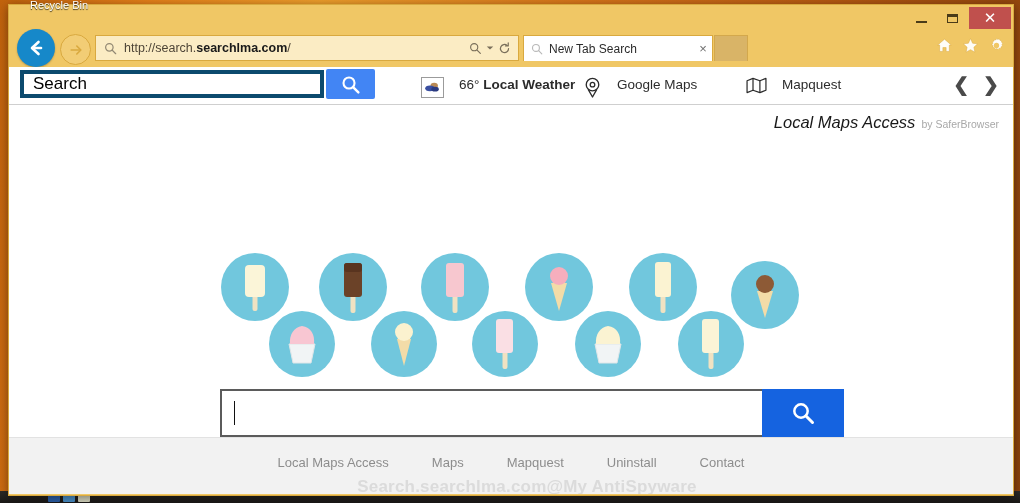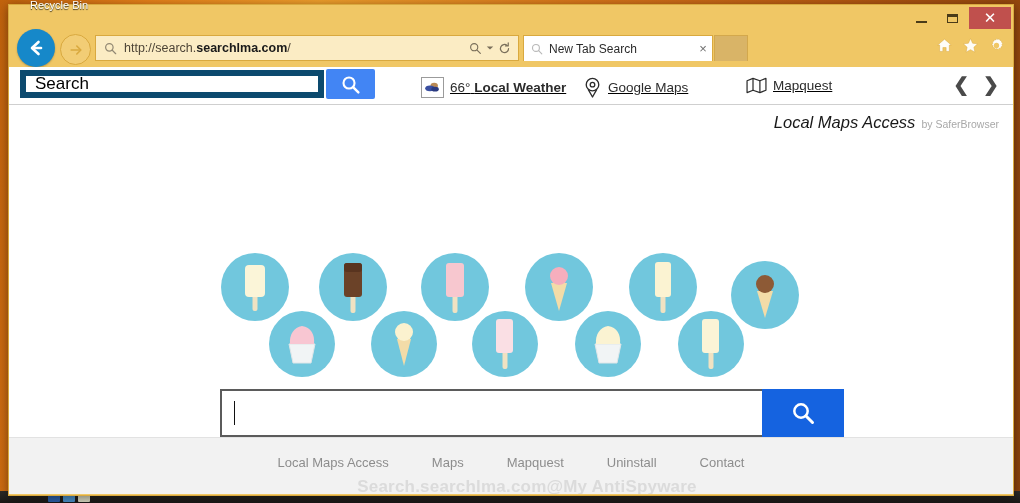--- a/index.html
+++ b/index.html
@@ -92,29 +92,29 @@
   #chrome-icons{position:absolute;right:8px;top:4px;display:flex;gap:9px;align-items:center;}
   .chrome-ico{opacity:.95;}
 
   
   #toolbar{
     position:relative;height:37px;background:#ffffff;
     border-bottom:1px solid #cfcfcf;display:flex;align-items:center;
   }
   #tb-search-wrap{position:absolute;left:11px;top:2px;display:flex;align-items:center;}
   #tb-search-input{
-    width:304px;height:28px;border:6px solid #0c4a6e;background:#fff;
+    width:304px;height:28px;border:4px solid #0c4a6e;background:#fff;
     display:flex;align-items:center;padding-left:9px;box-sizing:border-box;
     font-size:17px;color:#000;
   }
   #tb-search-btn{
     width:49px;height:30px;background:#4285f4;
     display:flex;align-items:center;justify-content:center;border-radius:2px;margin-left:2px;
   }
-  .tb-item{position:absolute;display:flex;align-items:center;gap:6px;top:10px;text-decoration:underline;}
+  .tb-item{position:absolute;display:flex;align-items:flex-start;gap:15px;top:10px;}
   #tb-weather{left:412px;}
   #tb-gmaps{left:574px;}
   #tb-mapquest{left:737px;}
   .tb-label{font-size:13.5px;color:#2c2c2c;white-space:nowrap;}
   .tb-label b{font-weight:bold;}
   #weather-ico-box{width:21px;height:19px;border:1px solid #9b9b9b;background:#fff;display:flex;align-items:center;justify-content:center;}
   #tb-arrows{position:absolute;right:14px;top:8px;display:flex;gap:14px;align-items:center;color:#4a4a4a;}
   .tb-arrow{font-size:19px;font-weight:bold;color:#4a4a4a;line-height:1;}
 
   

